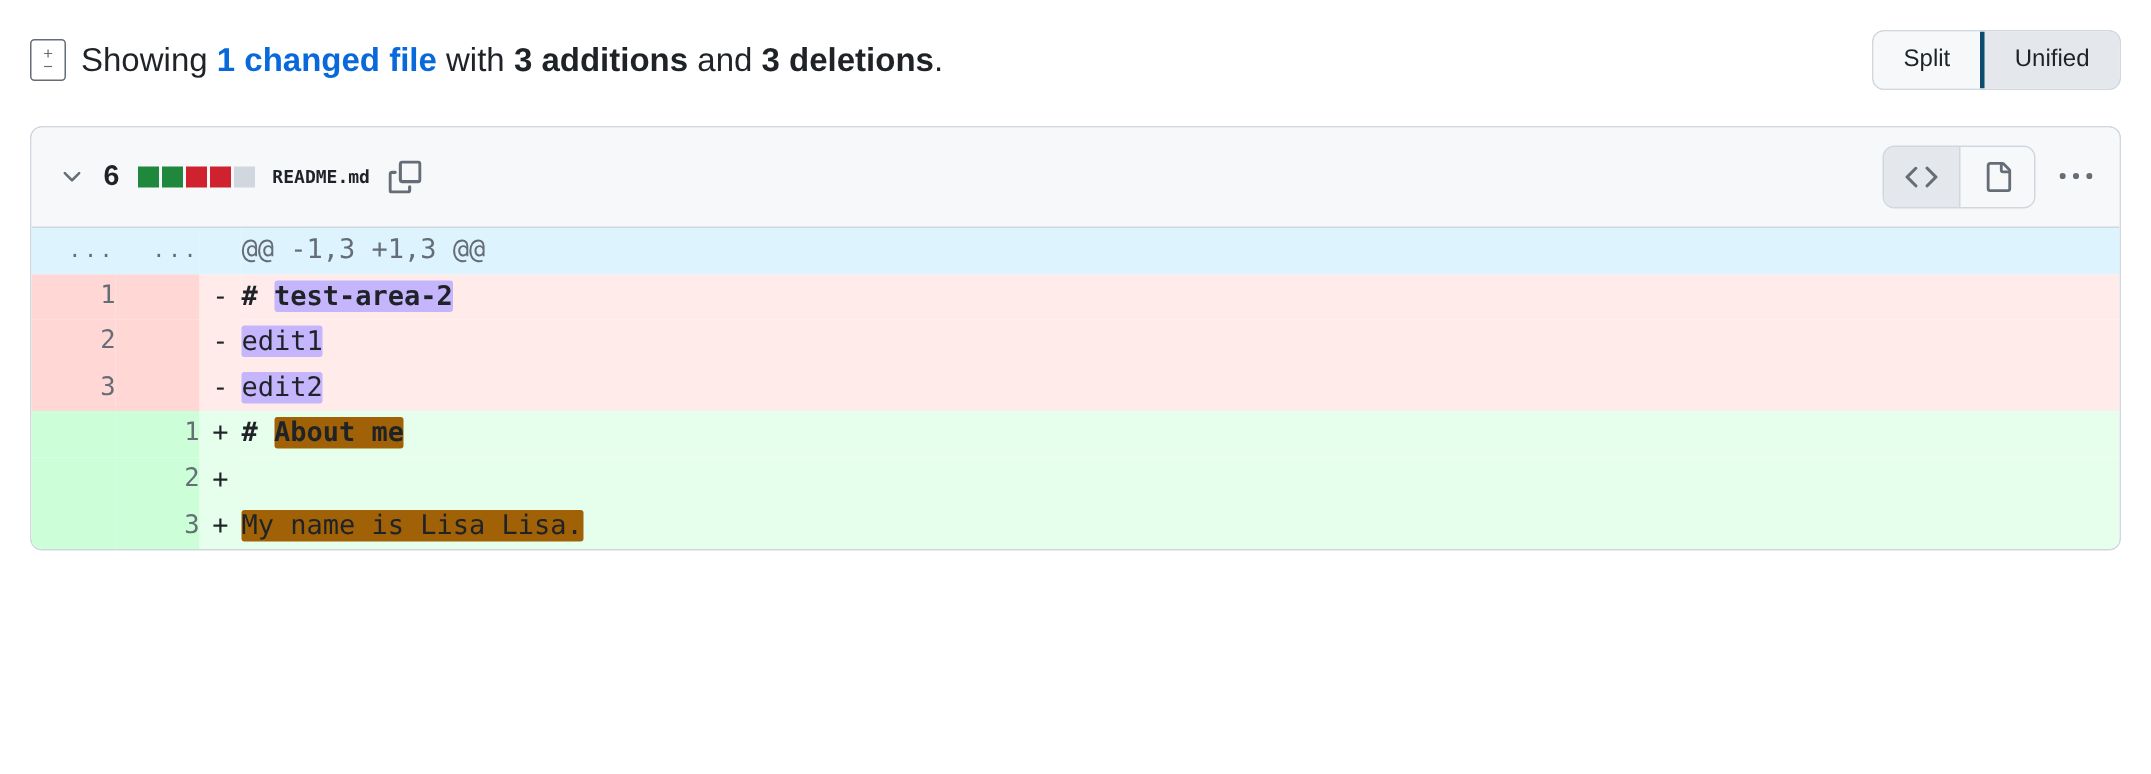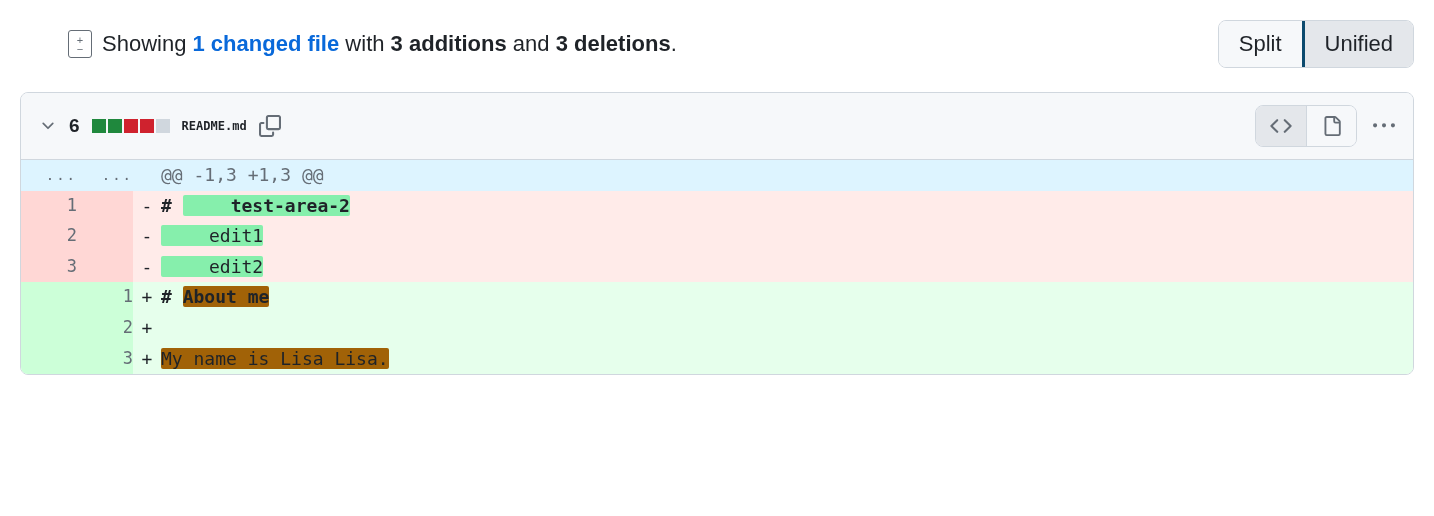--- a/index.html
+++ b/index.html
@@ -9,21 +9,20 @@
     background: #ffffff;
     font-family: -apple-system, BlinkMacSystemFont, "Segoe UI", Helvetica, Arial, sans-serif;
     color: #1f2328;
     font-size: 20px;
   }
   .summary-bar {
     display: flex;
     justify-content: space-between;
     align-items: center;
     margin-bottom: 24px;
-    margin-left: 48px;
   }
   .summary-left {
     display: flex;
     align-items: center;
     gap: 10px;
   }
   .diff-icon {
     width: 24px;
     height: 28px;
     border: 1.5px solid #656d76;
@@ -61,21 +60,21 @@
   }
   .summary-text strong { font-weight: 600; }
   .btn-group {
     display: flex;
     border-radius: 8px;
     overflow: hidden;
     border: 1px solid #d0d7de;
   }
   .btn {
     padding: 10px 20px;
-    font-size: 22px;
+    font-size: 16px;
     font-weight: 500;
     cursor: pointer;
     background: #f6f8fa;
     border: none;
     color: #1f2328;
   }
   .btn.selected {
     background: #e4e7eb;
   }
   .btn-group .btn + .btn {
@@ -193,21 +192,21 @@
   }
   tr.hunk { background: #ddf4ff; }
   tr.hunk .num-cell { background: #ddf4ff; color: #656d76; }
   tr.hunk .code-cell { color: #656d76; }
   tr.del { background: #ffebe9; }
   tr.del .num-cell { background: #ffd7d5; }
   tr.del .marker-cell { background: #ffebe9; }
   tr.add { background: #e6ffec; }
   tr.add .num-cell { background: #ccffd8; }
   tr.add .marker-cell { background: #e6ffec; }
-  .hl-del { background: #86efac; border-radius: 2px; padding-left: 48px; }
+  .hl-del { background: #c4b5fd; border-radius: 2px; }
   .hl-add { background: #a16207; border-radius: 2px; }
   .strong-code { font-weight: 600; }
   .dots { letter-spacing: 2px; font-size: 14px; }
 </style>
 </head>
 <body>
 
 <div class="summary-bar">
   <div class="summary-left">
     <div class="diff-icon"></div>

